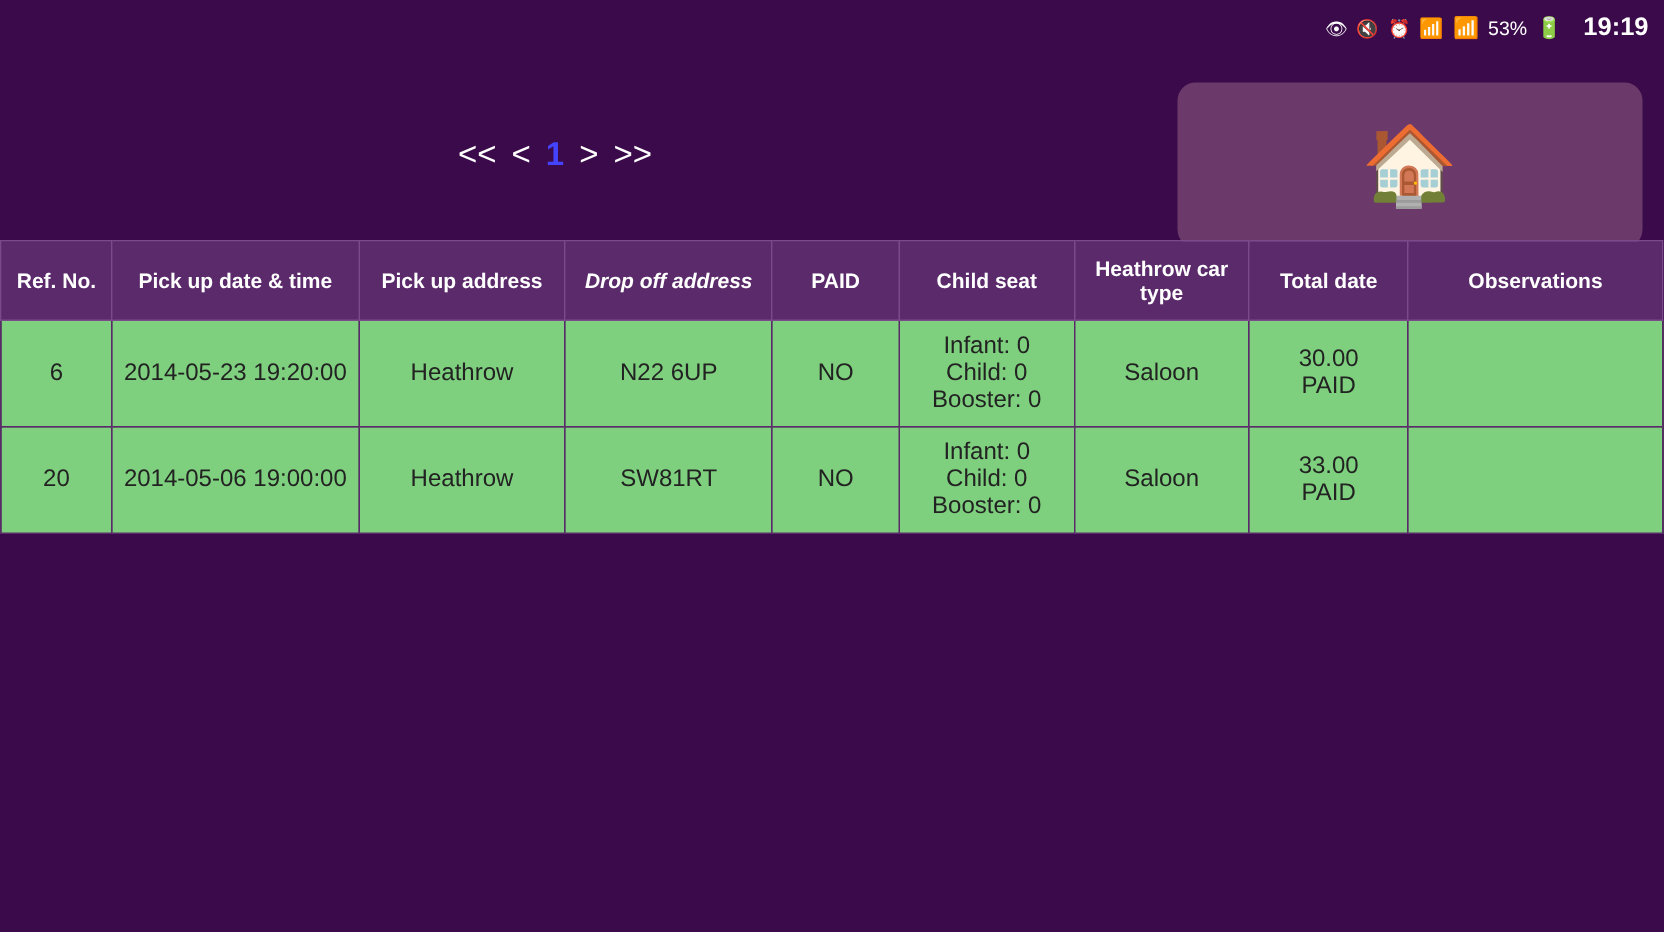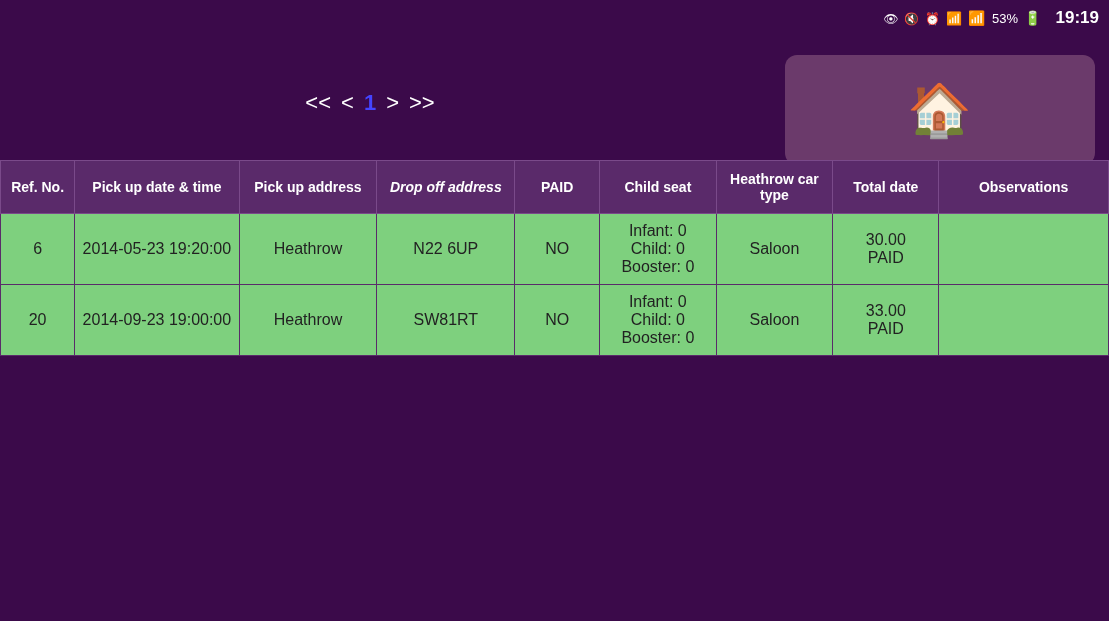--- a/index.html
+++ b/index.html
@@ -190,21 +190,21 @@
           <td style="white-space: pre-line;">Infant: 0
 Child: 0
 Booster: 0</td>
           <td>Saloon</td>
           <td style="white-space: pre-line;">30.00
 PAID</td>
           <td></td>
         </tr>
         <tr>
           <td>20</td>
-          <td>2014-09-23 19:00:00</td>
+          <td>2014-05-06 19:00:00</td>
           <td>Heathrow</td>
           <td>SW81RT</td>
           <td>NO</td>
           <td style="white-space: pre-line;">Infant: 0
 Child: 0
 Booster: 0</td>
           <td>Saloon</td>
           <td style="white-space: pre-line; text-align: center;">33.00
 PAID</td>
           <td></td>

